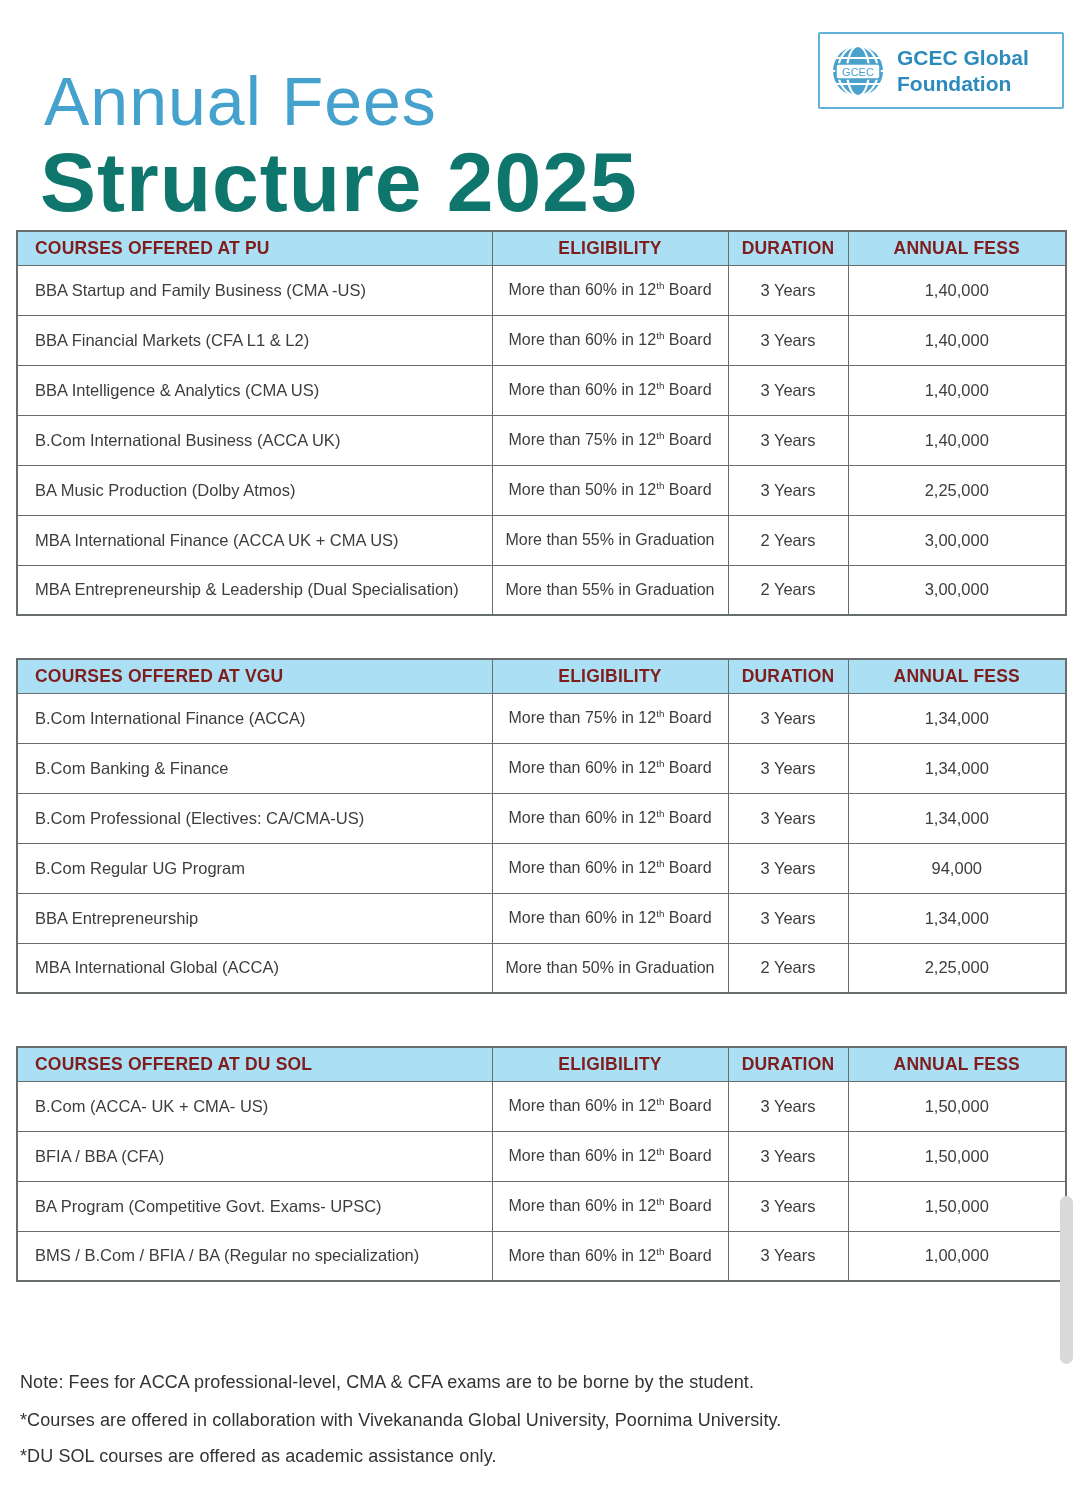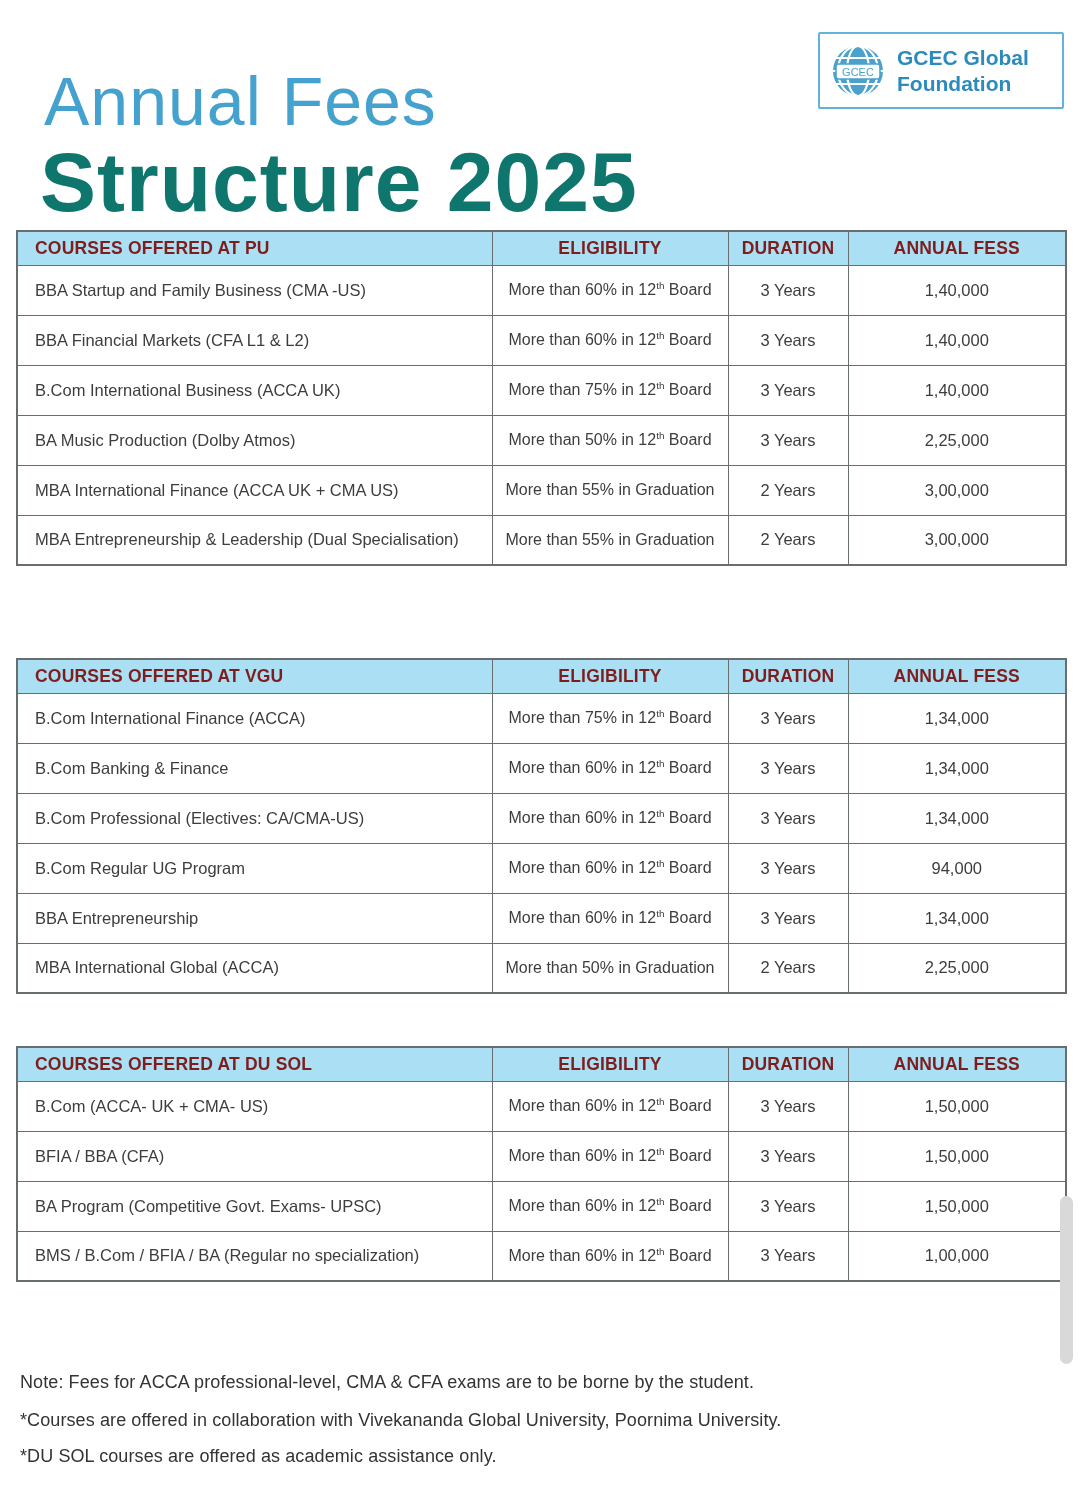--- a/index.html
+++ b/index.html
@@ -134,20 +134,26 @@
           <td>3 Years</td>
           <td>1,40,000</td>
         </tr>
         <tr>
           <td class="left">BBA Financial Markets (CFA L1 &amp; L2)</td>
           <td class="cell-elig">More than 60% in 12<sup>th</sup> Board</td>
           <td>3 Years</td>
           <td>1,40,000</td>
         </tr>
         <tr>
+          <td class="left">BBA Intelligence &amp; Analytics (CMA US)</td>
+          <td class="cell-elig">More than 60% in 12<sup>th</sup> Board</td>
+          <td>3 Years</td>
+          <td>1,40,000</td>
+        </tr>
+        <tr>
           <td class="left">B.Com International Business (ACCA UK)</td>
           <td class="cell-elig">More than 75% in 12<sup>th</sup> Board</td>
           <td>3 Years</td>
           <td>1,40,000</td>
         </tr>
         <tr>
           <td class="left">BA Music Production (Dolby Atmos)</td>
           <td class="cell-elig">More than 50% in 12<sup>th</sup> Board</td>
           <td>3 Years</td>
           <td>2,25,000</td>

